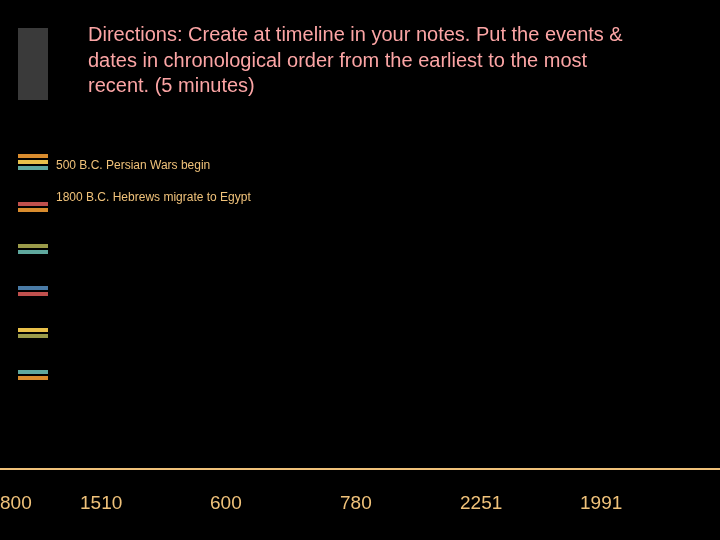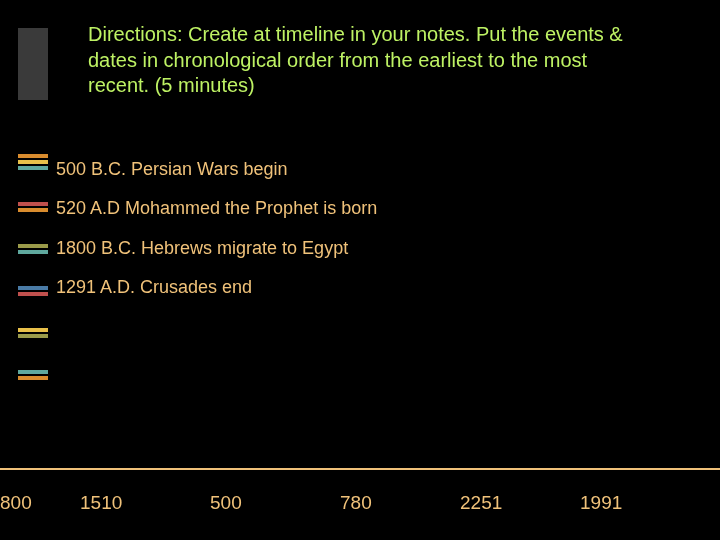--- a/index.html
+++ b/index.html
@@ -17,21 +17,21 @@
     top: 22px;
     left: 88px;
     width: 540px;
     color: #000;
     background: transparent;
     font-size: 20px;
     line-height: 1.3;
     
   }
   .directions-text {
-    color: #bef264;
+    color: #fca5a5;
     font-size: 20px;
     line-height: 1.28;
   }
   .accent-bars {
     position: absolute;
     left: 18px;
     top: 28px;
     width: 30px;
     height: 470px;
     display: flex;
@@ -47,21 +47,21 @@
   .c-red { background: #c0504d; }
   .c-olive { background: #9b9b4a; }
   .c-blue { background: #4a7ba6; }
   .events {
     position: absolute;
     top: 158px;
     left: 56px;
     width: 600px;
   }
   .event-item {
-    font-size: 18px;
+    font-size: 12px;
     color: #f0c27a;
     margin-bottom: 16px;
     line-height: 1.3;
   }
   .timeline-axis {
     position: absolute;
     bottom: 70px;
     left: 0;
     width: 720px;
     height: 2px;
@@ -109,38 +109,36 @@
   <div class="bar bar-tiny c-teal"></div>
   <div class="bar bar-tiny c-orange"></div>
 </div>
 
 <div class="directions">
   <p class="directions-text">Directions:  Create at timeline in your notes.  Put the events &amp; dates in chronological order from the earliest to the most recent. (5 minutes)</p>
 </div>
 
 <div class="events">
   <p class="event-item">500 B.C. Persian Wars begin</p>
-  <p class="event-item">520 A.D Mohammed the Prophet is born</p>
   <p class="event-item">1800 B.C. Hebrews migrate to Egypt</p>
-  <p class="event-item">1291 A.D. Crusades end</p>
 </div>
 
 <div class="timeline-axis"></div>
 
 <div class="timeline-labels">
   <div class="tl-label" style="left:0px">
     <span>800</span><br>
     <span>.C.</span>
   </div>
   <div class="tl-label" style="left:80px">
     <span>1510</span><br>
     <span>B.C.</span>
   </div>
   <div class="tl-label" style="left:210px">
-    <span>500</span><br>
+    <span>600</span><br>
     <span>B.C.</span>
   </div>
   <div class="tl-label" style="left:340px">
     <span>780</span><br>
     <span>A.D.</span>
   </div>
   <div class="tl-label" style="left:460px">
     <span>2251</span><br>
     <span>A.D.</span>
   </div>

